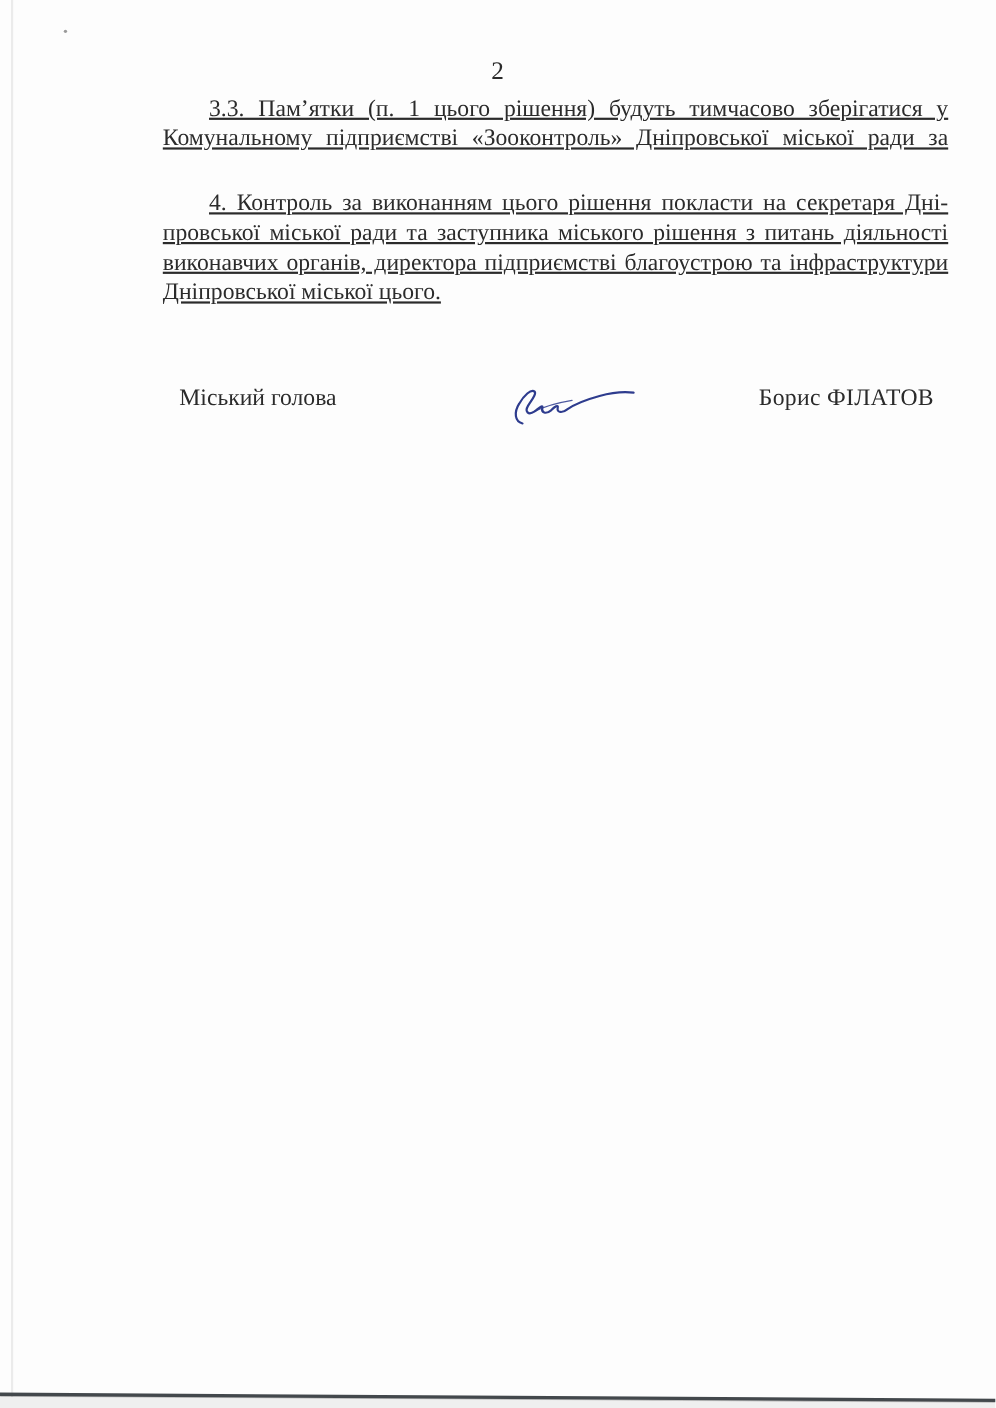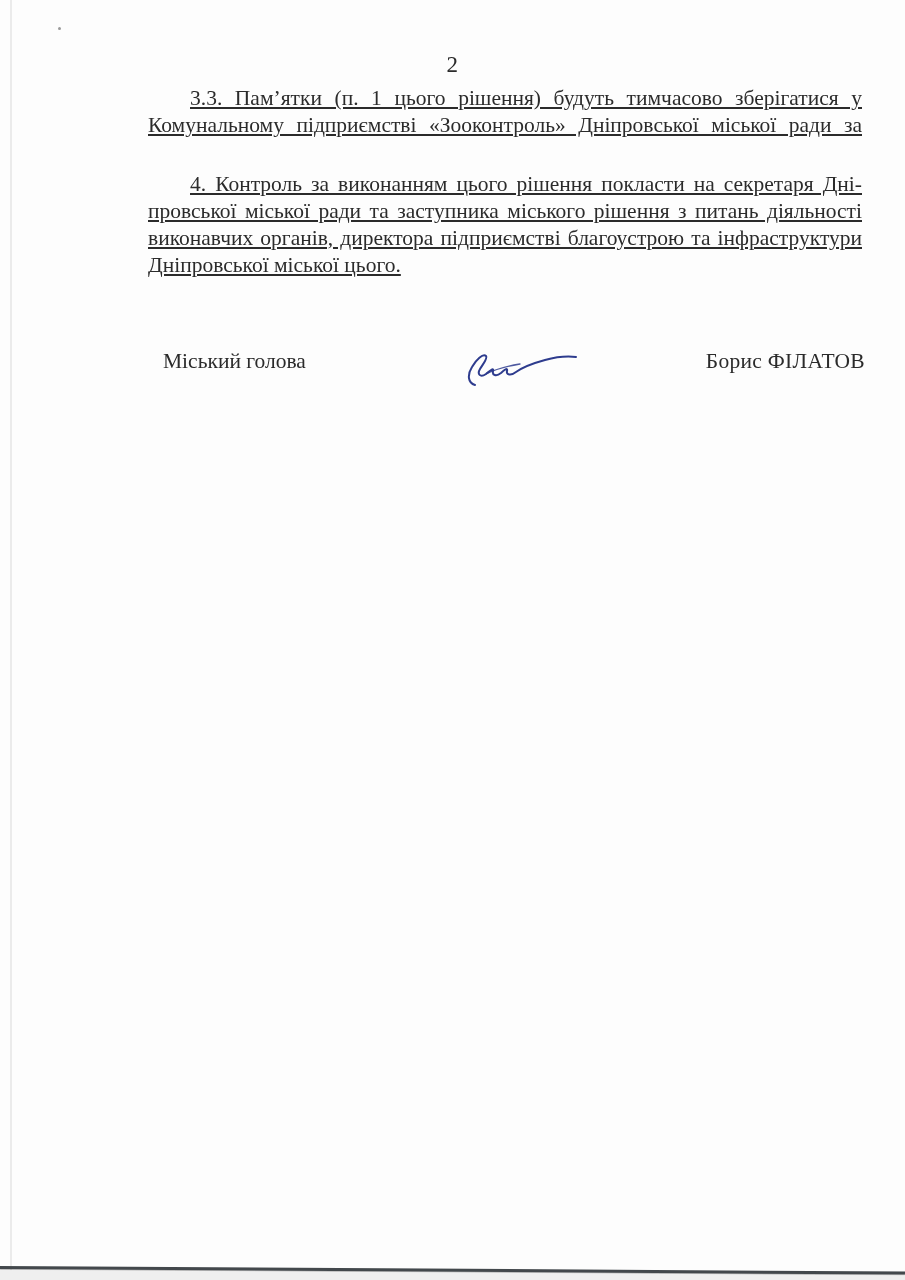--- a/index.html
+++ b/index.html
@@ -62,21 +62,21 @@
     width: 717px;
     height: 52px;
     font-size: 21.5px;
   }
   .sig-title {
     position: absolute;
     left: 15px; top: 2px;
   }
   .sig-name {
     position: absolute;
-    right: 0; top: 2px;
+    right: 16px; top: 2px;
     letter-spacing: 0.3px;
   }
   .sig-mark {
     position: absolute;
     left: 312px; top: -10px;
     width: 125px; height: 56px;
     color: var(--ink);
   }
   .sig-mark svg { width: 100%; height: 100%; display: block; }
   

